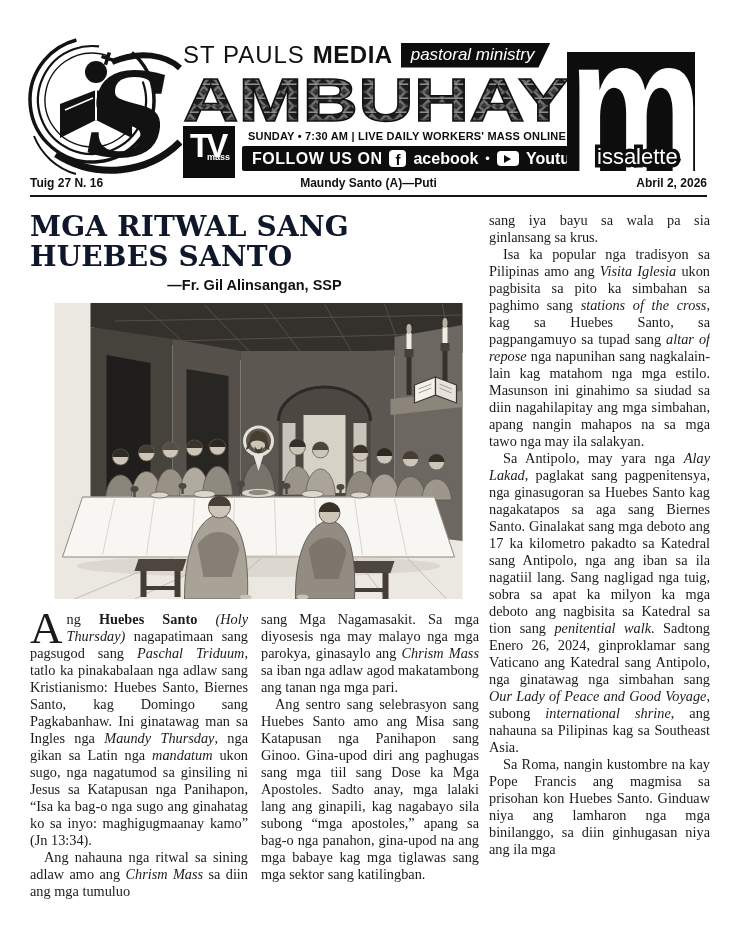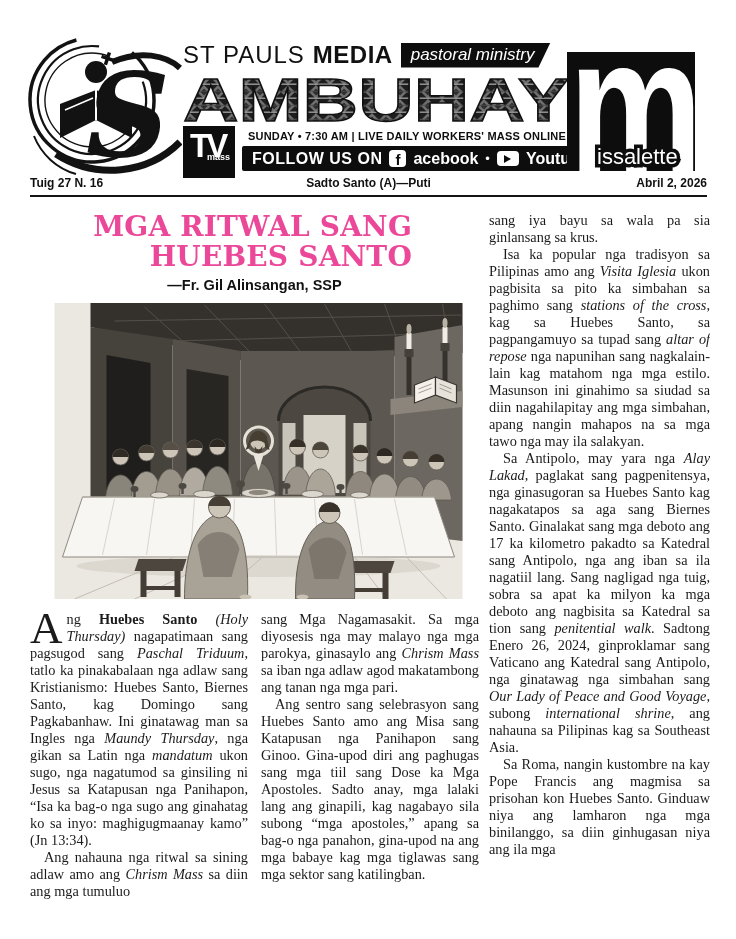--- a/index.html
+++ b/index.html
@@ -33,22 +33,22 @@
   .yt-tri{width:0;height:0;border-left:7px solid #0d0d0d;border-top:4.5px solid transparent;border-bottom:4.5px solid transparent}
   .mbox{position:absolute;left:567px;top:52px;width:128px;height:119px;background:#0d0d0d}
 
   
   .metaline{position:absolute;left:30px;top:176px;width:677px;display:flex;justify-content:space-between;
             align-items:baseline;font-weight:700;font-size:12px;border-bottom:2px solid #141414;padding-bottom:5px}
   .meta-center{position:absolute;left:0;right:0;text-align:center}
 
   
   .article-left{position:absolute;left:30px;top:212px;width:449px}
-  .title{font-family:"DejaVu Serif",serif;font-weight:700;font-size:28px;line-height:1.08;text-align:right;
-         letter-spacing:.2px;max-width:382px;margin:0 auto;color:#ec4899}
+  .title{font-family:"DejaVu Serif",serif;font-weight:700;font-size:28px;line-height:1.08;text-align:left;
+         letter-spacing:.2px;max-width:382px;margin:0 auto;color:#0f172a}
   .byline{text-align:center;font-weight:700;font-size:14.5px;margin-top:5px}
   .illus{display:block;margin:10px 0 0 24px}
   .cols{display:flex;gap:13px;margin-top:12px;height:327px;overflow:hidden}
   .col{width:218px;flex:none}
   .col3{position:absolute;left:489px;top:212px;width:221px;height:727px;overflow:hidden}
   .body-text p{margin:0;text-align:justify;font-family:"Liberation Serif",serif;font-size:14.3px;line-height:17px;color:#1b1b1b}
   .body-text p.ind{text-indent:14px}
   .dropcap{float:left;font-family:"Liberation Serif",serif;font-size:45px;line-height:33px;margin:1px 4px 0 0;color:#1b1b1b}
 </style>
 </head>
@@ -124,21 +124,21 @@
 
   <div class="mbox">
     <svg width="128" height="119" viewBox="0 0 128 119">
       <text x="2" y="93" transform="scale(1,1.28)" font-family="Liberation Sans, sans-serif" font-weight="bold" font-size="150" fill="#ffffff">m</text>
       <text x="30" y="112" font-family="Liberation Sans, sans-serif" font-size="22" fill="#ffffff" stroke="#0d0d0d" stroke-width="7" paint-order="stroke">issalette</text>
     </svg>
   </div>
 
   <div class="metaline">
     <span>Tuig 27 N. 16</span>
-    <span class="meta-center">Sadto Santo (A)—Puti</span>
+    <span class="meta-center">Maundy Santo (A)—Puti</span>
     <span>Abril 2, 2026</span>
   </div>
 
   <div class="article-left">
     <h1 class="title" style="margin:0">MGA RITWAL SANG HUEBES SANTO</h1>
     <div class="byline">—Fr. Gil Alinsangan, SSP</div>
 
     <svg class="illus" width="409" height="296" viewBox="0 0 408 296">
       <rect width="408" height="296" fill="#ebe8e2"></rect>
 

